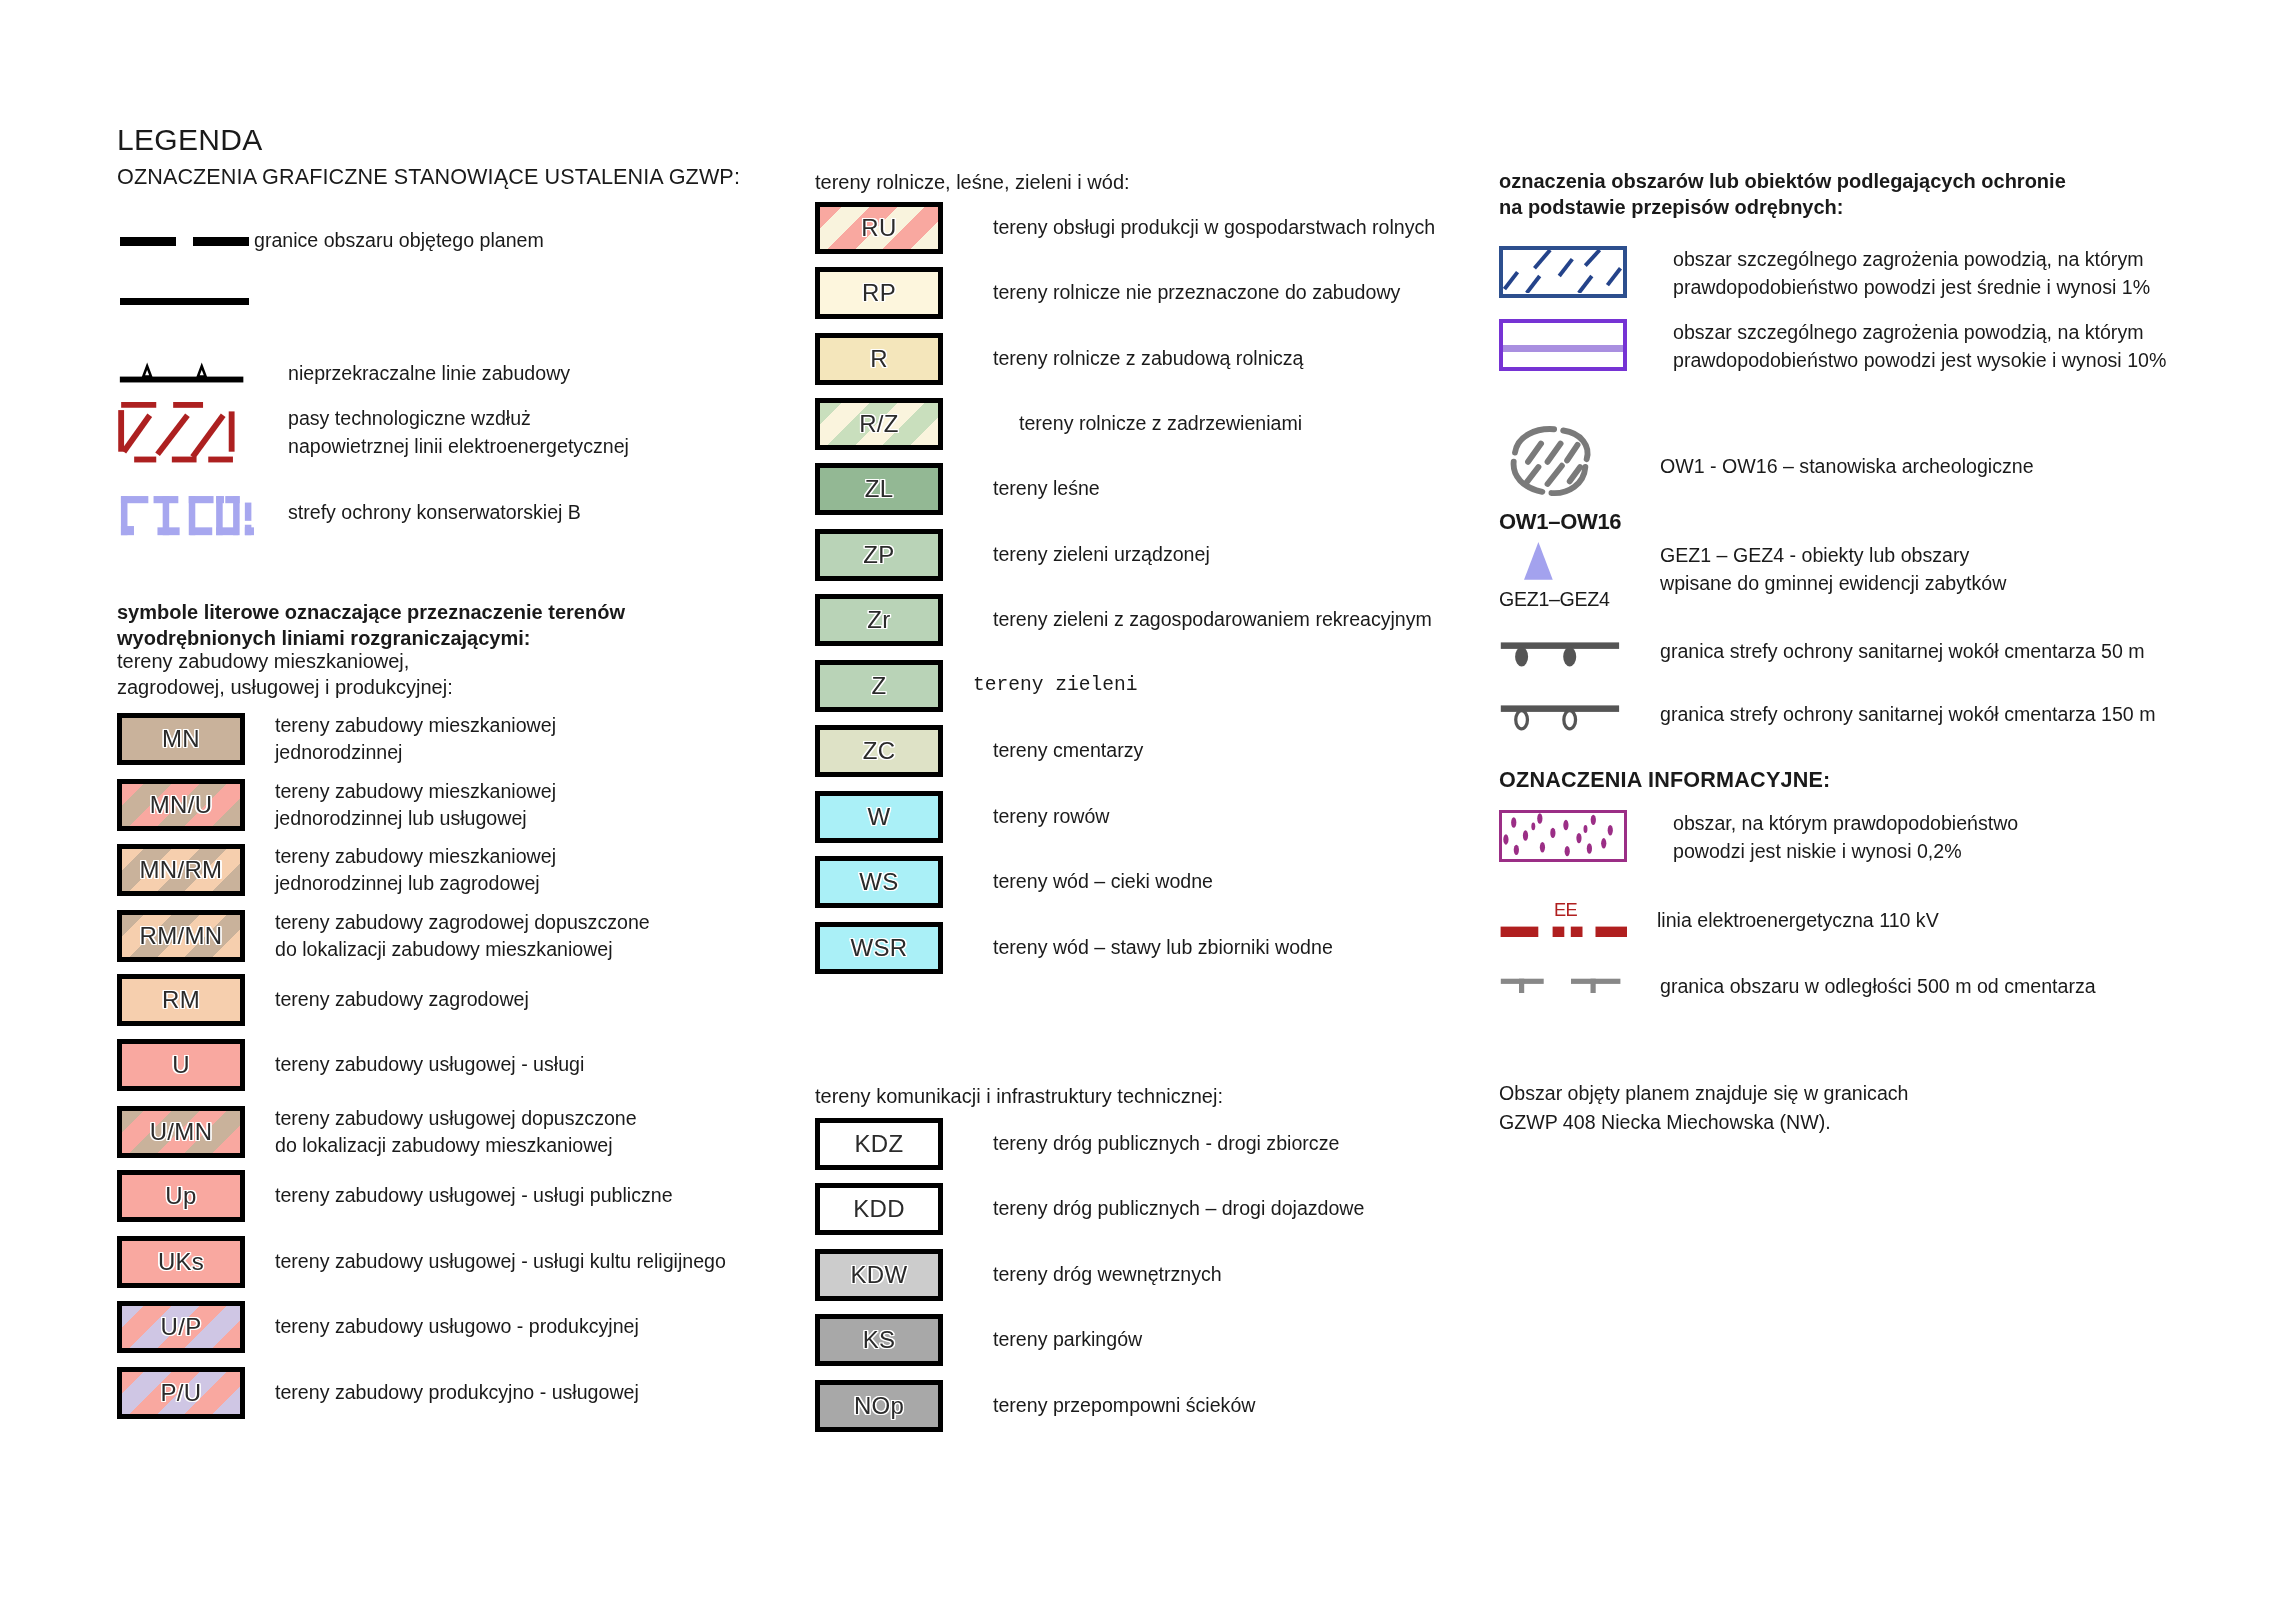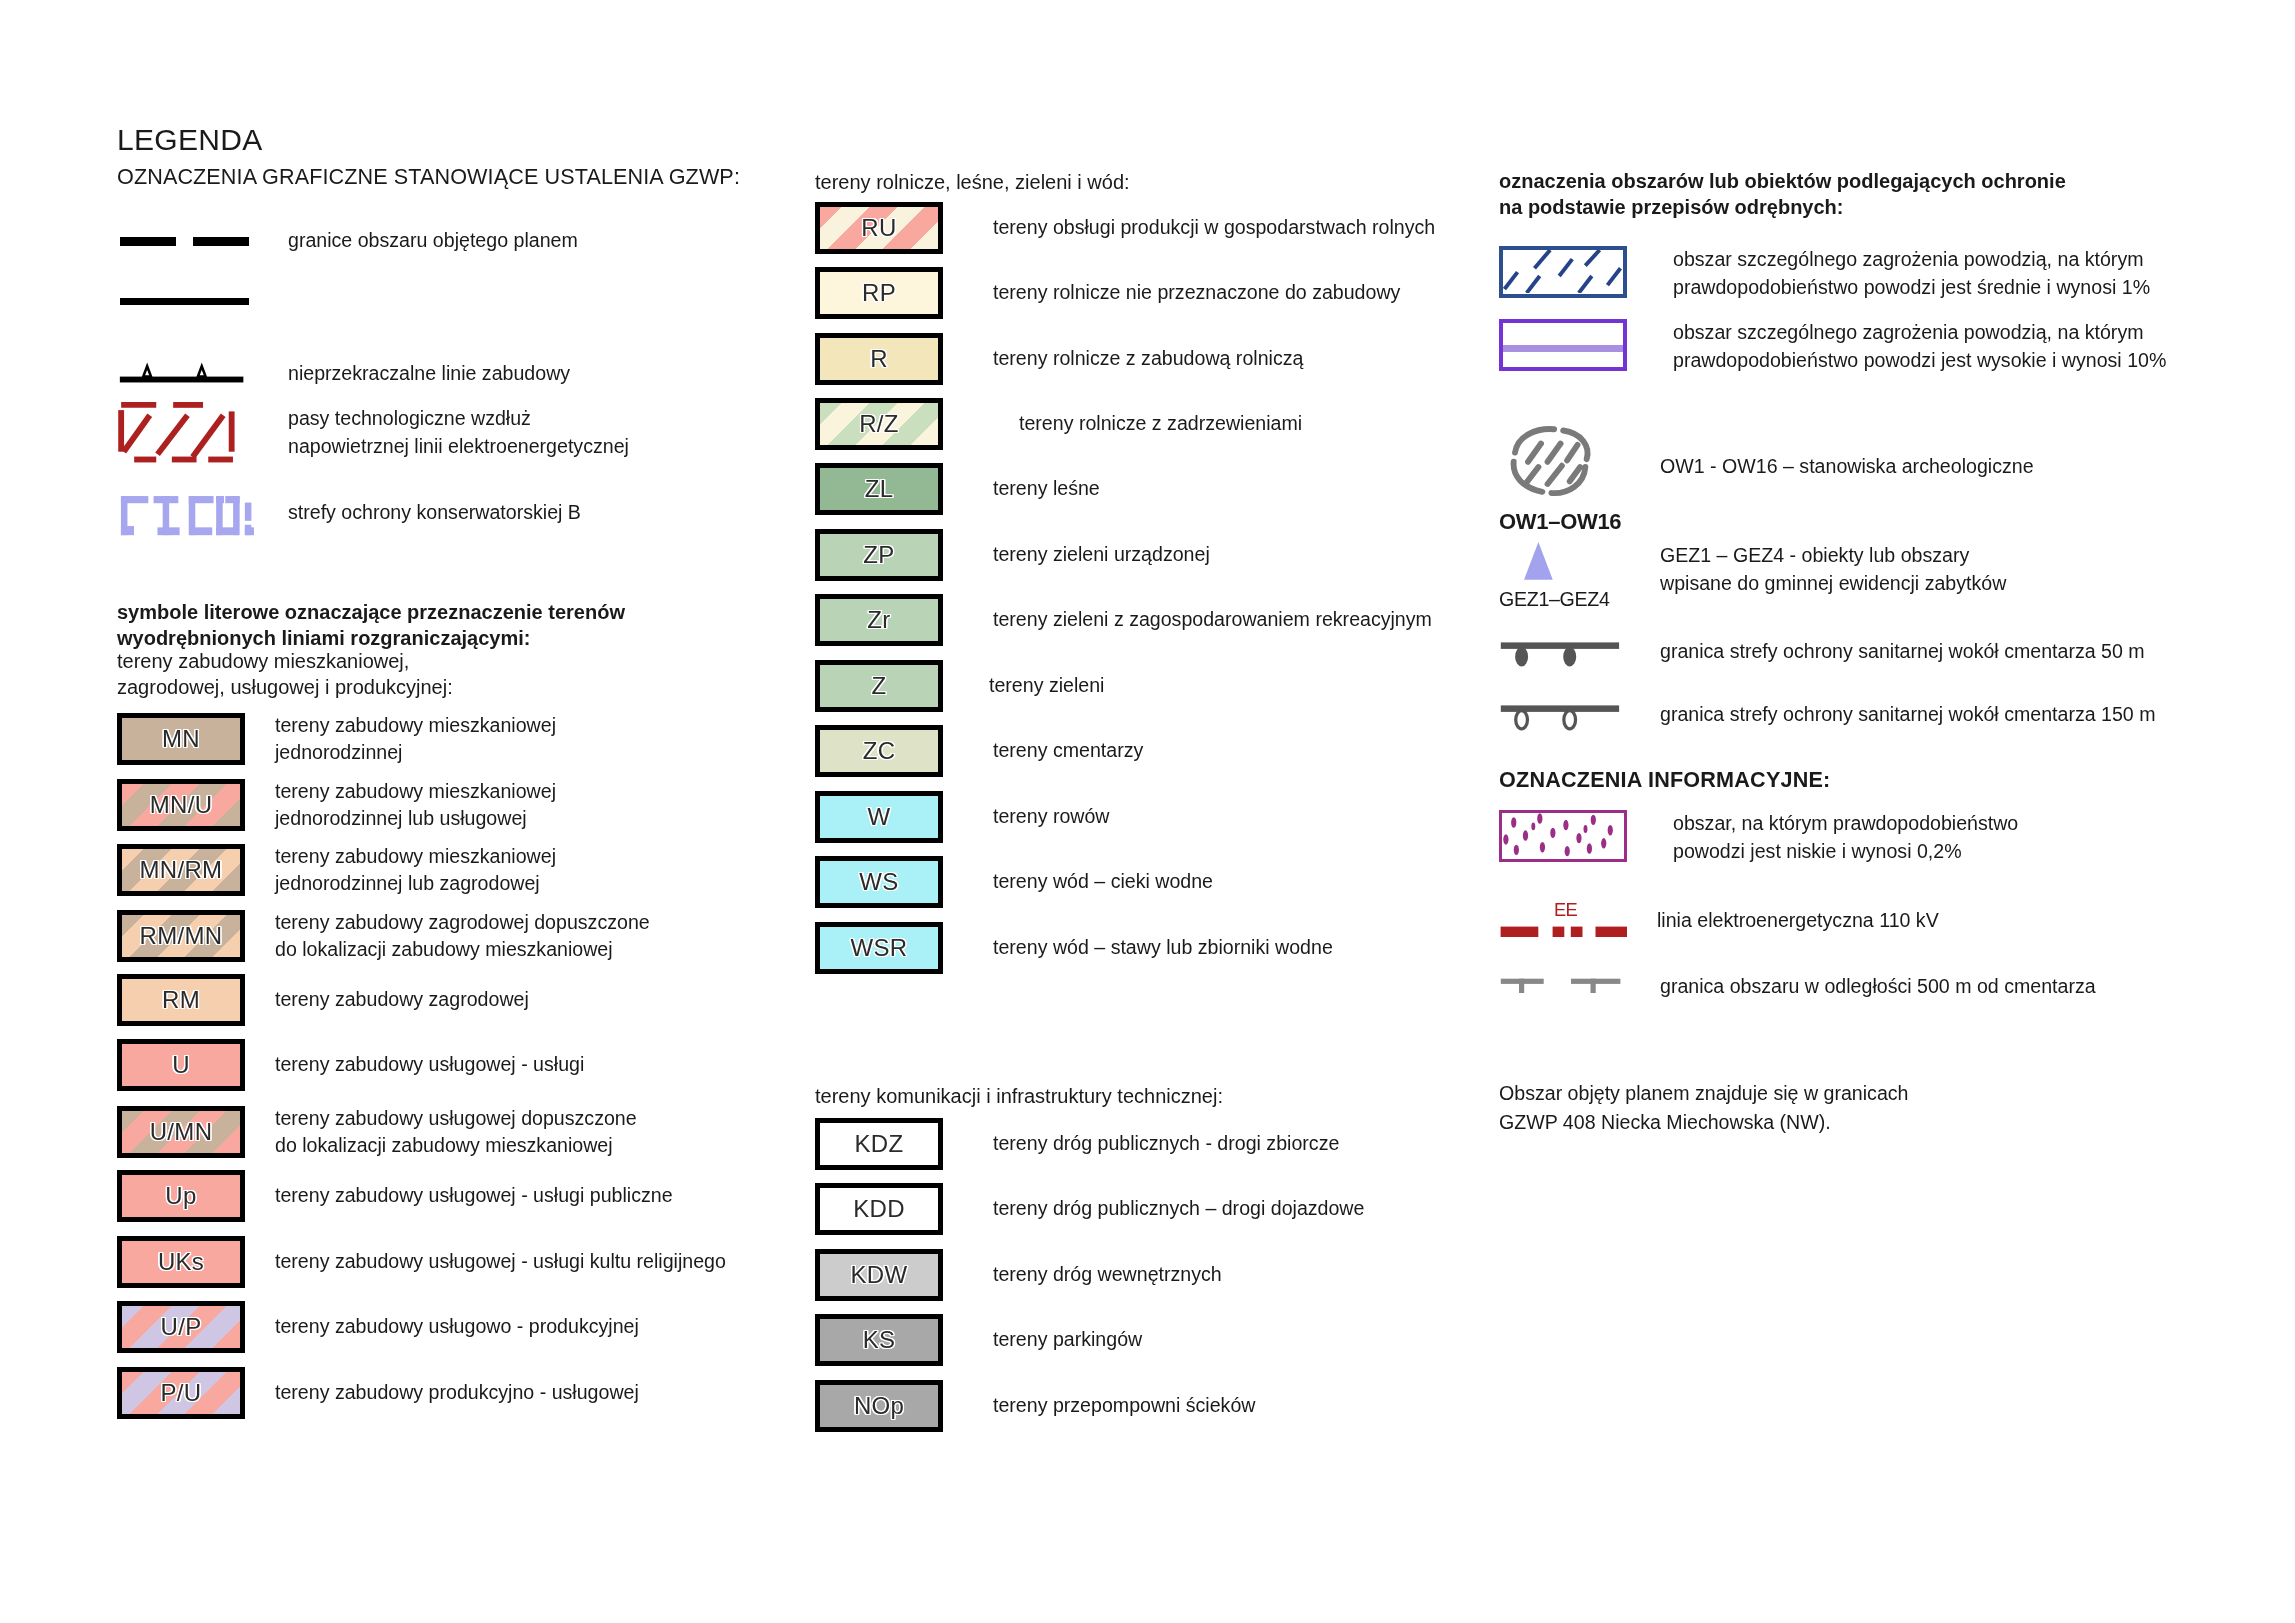--- a/index.html
+++ b/index.html
@@ -69,21 +69,21 @@
 
     <div style="position:absolute;left:0;top:123px;" class="title-main">LEGENDA</div>
 
     <div style="position:absolute;left:0;top:164px;" class="title-sub">OZNACZENIA GRAFICZNE STANOWIĄCE USTALENIA GZWP:</div>
 
     <div class="row" style="position:absolute;left:0;top:215px;width:694px;">
       <div class="sym symbox">
         <div class="dash-seg" style="left:2.6px;top:22px;width:56px;"></div>
         <div class="dash-seg" style="left:76px;top:22px;width:56px;"></div>
       </div>
-      <div class="desc" style="margin-left:34px;white-space:pre-line;">granice obszaru objętego planem</div>
+      <div class="desc" style="white-space:pre-line;">granice obszaru objętego planem</div>
     </div>
 
     <div class="row" style="position:absolute;left:0;top:275px;width:694px;">
       <div class="sym symbox">
         <div class="solid-line" style="top:23px;left:2.6px;right:5.2px;"></div>
       </div>
     </div>
 
     <div class="row" style="position:absolute;left:0;top:348px;width:694px;">
       <div class="sym symbox">
@@ -325,21 +325,21 @@
           </div>
           <div class="desc tight" style="margin-left: 50px; white-space: pre-line;">tereny zieleni z zagospodarowaniem rekreacyjnym</div>
         </div>
         <div class="row" style="position: absolute; left: 0px; top: 660px; width: 694px;">
           <div class="sym">
             <div class="chip">
               <div class="fill" style="background: rgb(185, 211, 183);"></div>
               <span class="lbl">Z</span>
             </div>
           </div>
-          <div class="desc tight" style="margin-left: 46px; white-space: pre-line;">tereny zieleni</div>
+          <div class="desc tight" style="margin-left: 30px; white-space: pre-line; font-family: Liberation Mono, monospace;">tereny zieleni</div>
         </div>
         <div class="row" style="position: absolute; left: 0px; top: 725px; width: 694px;">
           <div class="sym">
             <div class="chip">
               <div class="fill" style="background: rgb(222, 226, 198);"></div>
               <span class="lbl">ZC</span>
             </div>
           </div>
           <div class="desc tight" style="margin-left: 50px; white-space: pre-line;">tereny cmentarzy</div>
         </div>

